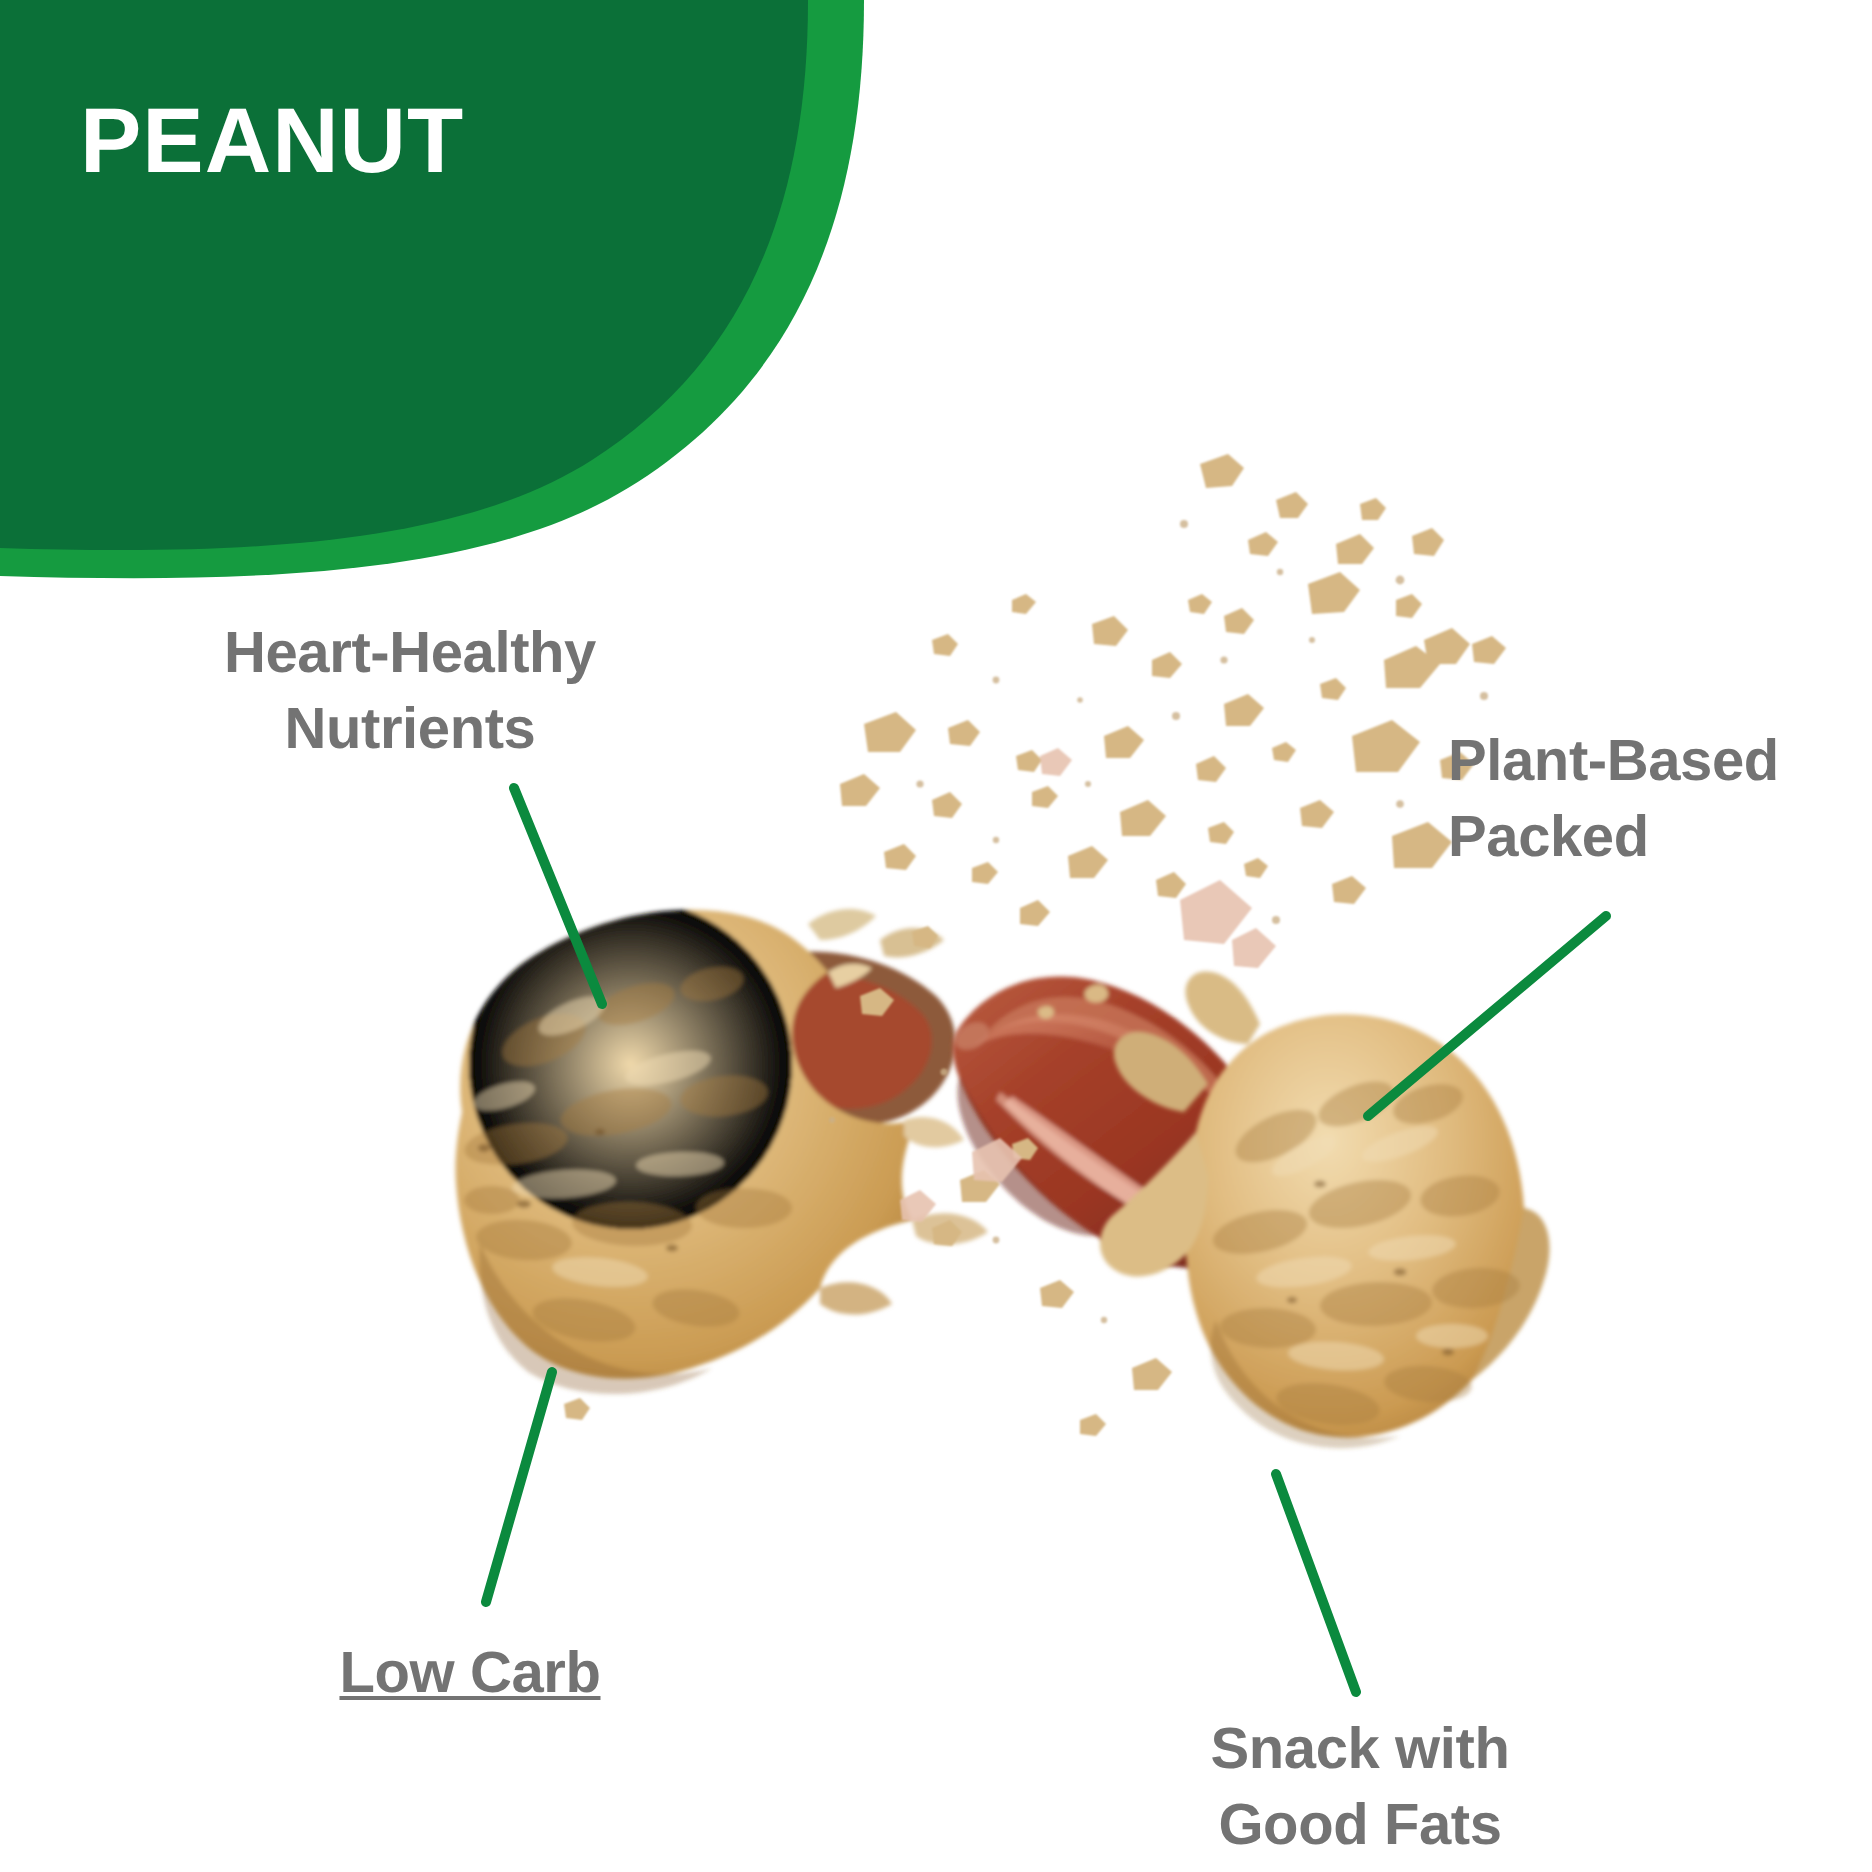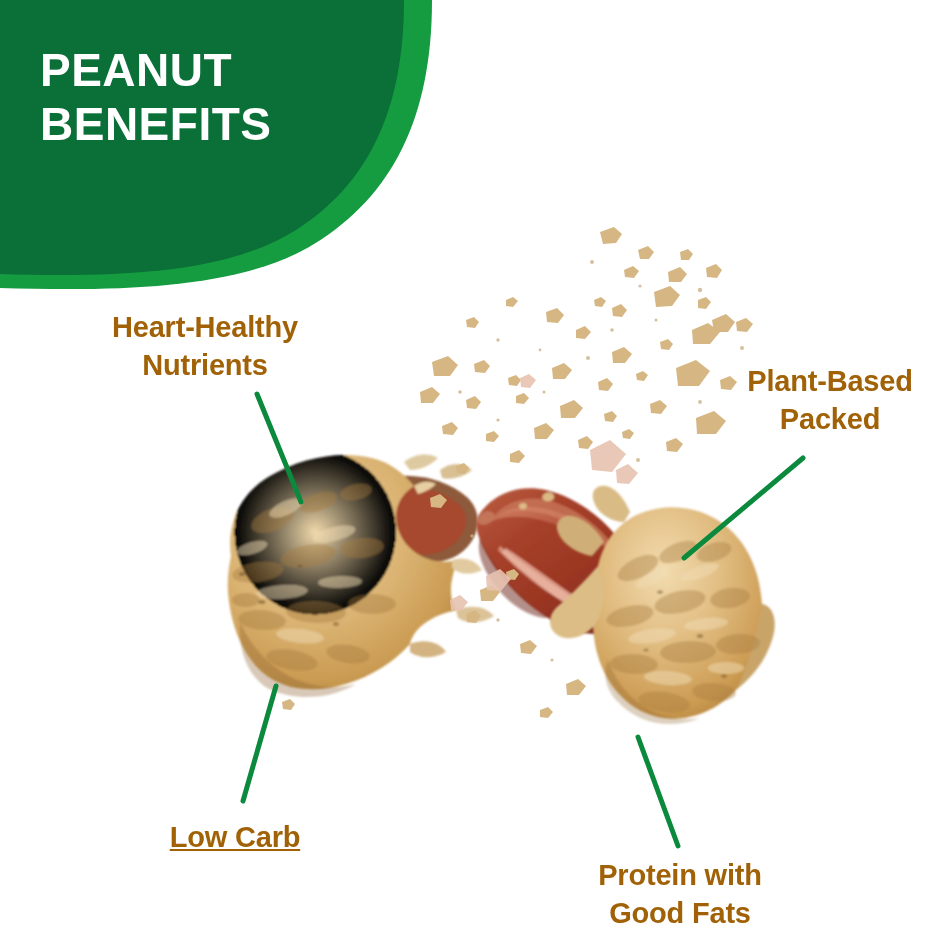--- a/index.html
+++ b/index.html
@@ -41,31 +41,31 @@
     font-size: 46px;
     line-height: 1.17;
     letter-spacing: 0.5px;
     color: #ffffff;
     white-space: nowrap;
   }
 
   
   .callout {
     position: absolute;
-    color: #a16207;
+    color: #737373;
     font-family: "Liberation Sans", sans-serif;
     font-weight: bold;
     font-size: 29px;
     line-height: 1.32;
     letter-spacing: -0.2px;
   }
   .callout .ln { display: block; white-space: nowrap; }
 
   #callout-heart { left: 60px;  top: 308px;  width: 290px; text-align: center; }
-  #callout-plant { left: 724px; top: 362px;  width: 212px; text-align: center; }
+  #callout-plant { left: 724px; top: 362px;  width: 212px; text-align: left; }
   #callout-lowcarb { left: 110px; top: 818px; width: 250px; text-align: center; text-decoration: underline; }
   #callout-fats  { left: 550px; top: 856px;  width: 260px; text-align: center; }
 
   
   .photo {
     position: absolute;
     left: 0; top: 0;
     width: 936px; height: 936px;
     pointer-events: none;
   }
@@ -77,21 +77,20 @@
 
   <svg class="blob-layer" viewBox="0 0 936 936" width="936" height="936" aria-hidden="true">
 
     <path d="M 0,0 L 432,0 C 432,118 392,196 314,244 C 244,287 132,292 0,288 Z" fill="#159b40"></path>
 
     <path d="M 0,0 L 404,0 C 404,110 368,184 296,230 C 230,272 126,278 0,274 Z" fill="#0b7038"></path>
   </svg>
 
   <div class="title-block">
     <div class="title-line">PEANUT</div>
-    <div class="title-line">BENEFITS</div>
   </div>
 
   <svg class="photo" viewBox="0 0 936 936" width="936" height="936" aria-hidden="true">
     <defs>
       <radialGradient id="shellGradL" cx="38%" cy="33%" r="78%">
         <stop offset="0%" stop-color="#f0d9ab"></stop>
         <stop offset="45%" stop-color="#ddb madre"></stop>
         <stop offset="45%" stop-color="#ddb778"></stop>
         <stop offset="80%" stop-color="#cb9c53"></stop>
         <stop offset="100%" stop-color="#b07f3c"></stop>
@@ -377,17 +376,17 @@
   <div class="callout" id="callout-plant">
     <span class="ln">Plant-Based</span>
     <span class="ln">Packed</span>
   </div>
 
   <div class="callout" id="callout-lowcarb">
     <span class="ln">Low Carb</span>
   </div>
 
   <div class="callout" id="callout-fats">
-    <span class="ln">Protein with</span>
+    <span class="ln">Snack with</span>
     <span class="ln">Good Fats</span>
   </div>
 
 </div>
 
 </body></html>

